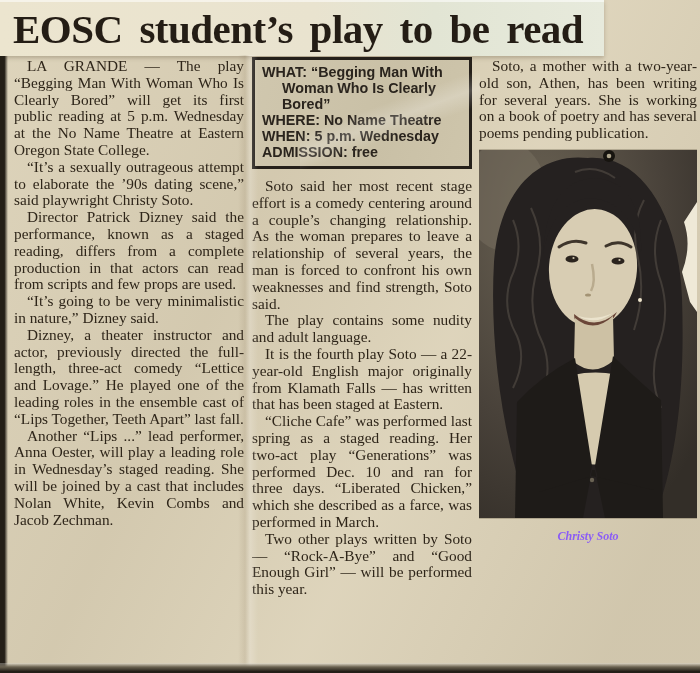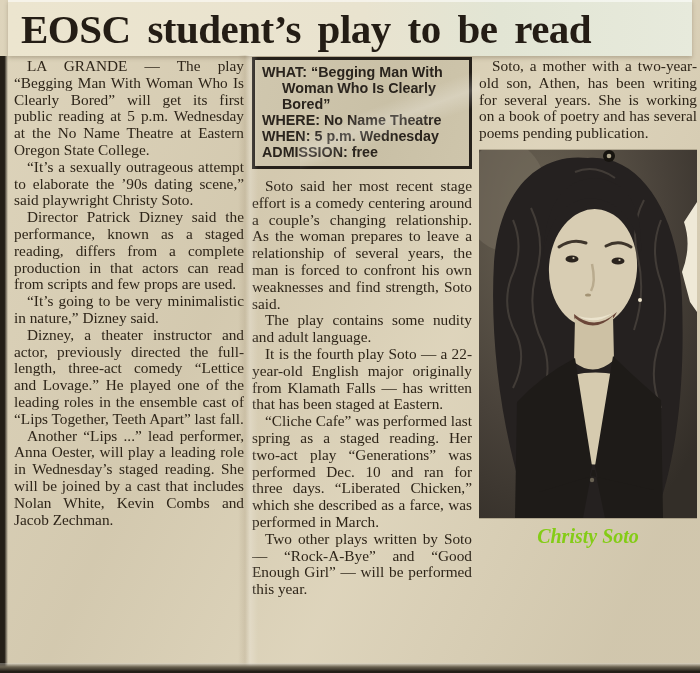--- a/index.html
+++ b/index.html
@@ -4,21 +4,21 @@
 <style>
   html,body{margin:0;padding:0;}
   body{width:700px;height:673px;background:#2b261f;overflow:hidden;
        font-family:"Liberation Serif", serif;}
   .page{position:relative;width:700px;height:673px;overflow:hidden;}
 
   
   .paper{position:absolute;inset:0;background:
     linear-gradient(115deg, rgba(255,255,255,.06), rgba(70,55,30,.06) 35%, rgba(255,255,255,.05) 60%, rgba(60,45,25,.07) 90%),
     #dcd2b8;}
-  .headline-strip{position:absolute;left:8px;top:0;width:684px;height:54px;
+  .headline-strip{position:absolute;left:0;top:0;width:604px;height:54px;
     background:linear-gradient(90deg,#ece5cf 0%,#e9e3cf 52%,#e2e5d4 72%,#e7eadc 100%);
     box-shadow:0 2px 4px rgba(60,45,25,.25);
     border-top:2px solid rgba(255,255,255,.55);}
   h1.headline{margin:0;padding:3px 0 0 13px;
     font-family:"Liberation Serif", serif;font-weight:700;
     font-size:41px;line-height:48px;letter-spacing:-.5px;word-spacing:7px;
     color:#241d15;white-space:nowrap;}
 
   .col{position:absolute;color:#2e2519;
     font-size:15.3px;line-height:16.8px;}
@@ -34,21 +34,21 @@
     font-family:"Liberation Sans", sans-serif;font-weight:700;
     font-size:14.3px;line-height:16px;color:#2a241d;}
   .ib-line{padding-left:20px;text-indent:-20px;}
   .ib-label{margin-right:4px;}
 
   
   .photo-frame{position:relative;width:218px;height:368px;margin-top:8px;
     background:#35302a;box-shadow:0 0 0 1px rgba(60,50,30,.25);}
   .photo-frame svg{display:block;}
   .photo-caption{margin-top:10px;text-align:center;
-    font-weight:700;font-style:italic;font-size:20px;color:#84cc16;}
+    font-weight:700;font-style:italic;font-size:12px;color:#8b5cf6;}
 
   
   .edge-left{position:absolute;left:0;top:56px;bottom:4px;width:8px;
     background:linear-gradient(90deg,#241f17 55%, rgba(36,31,23,0));}
   .edge-bottom{position:absolute;left:0;right:0;bottom:0;height:10px;
     background:linear-gradient(180deg, rgba(255,255,255,.28), #6a6250 40%, #241f18 85%);}
   .crease-v{position:absolute;left:238px;top:55px;width:20px;height:613px;
     background:linear-gradient(90deg,transparent, rgba(110,90,60,.12) 35%, rgba(255,255,255,.20) 60%, transparent);}
   .crease-d{position:absolute;left:300px;top:60px;width:180px;height:120px;
     background:linear-gradient(160deg,transparent 40%, rgba(255,255,255,.22) 50%, transparent 60%);}

